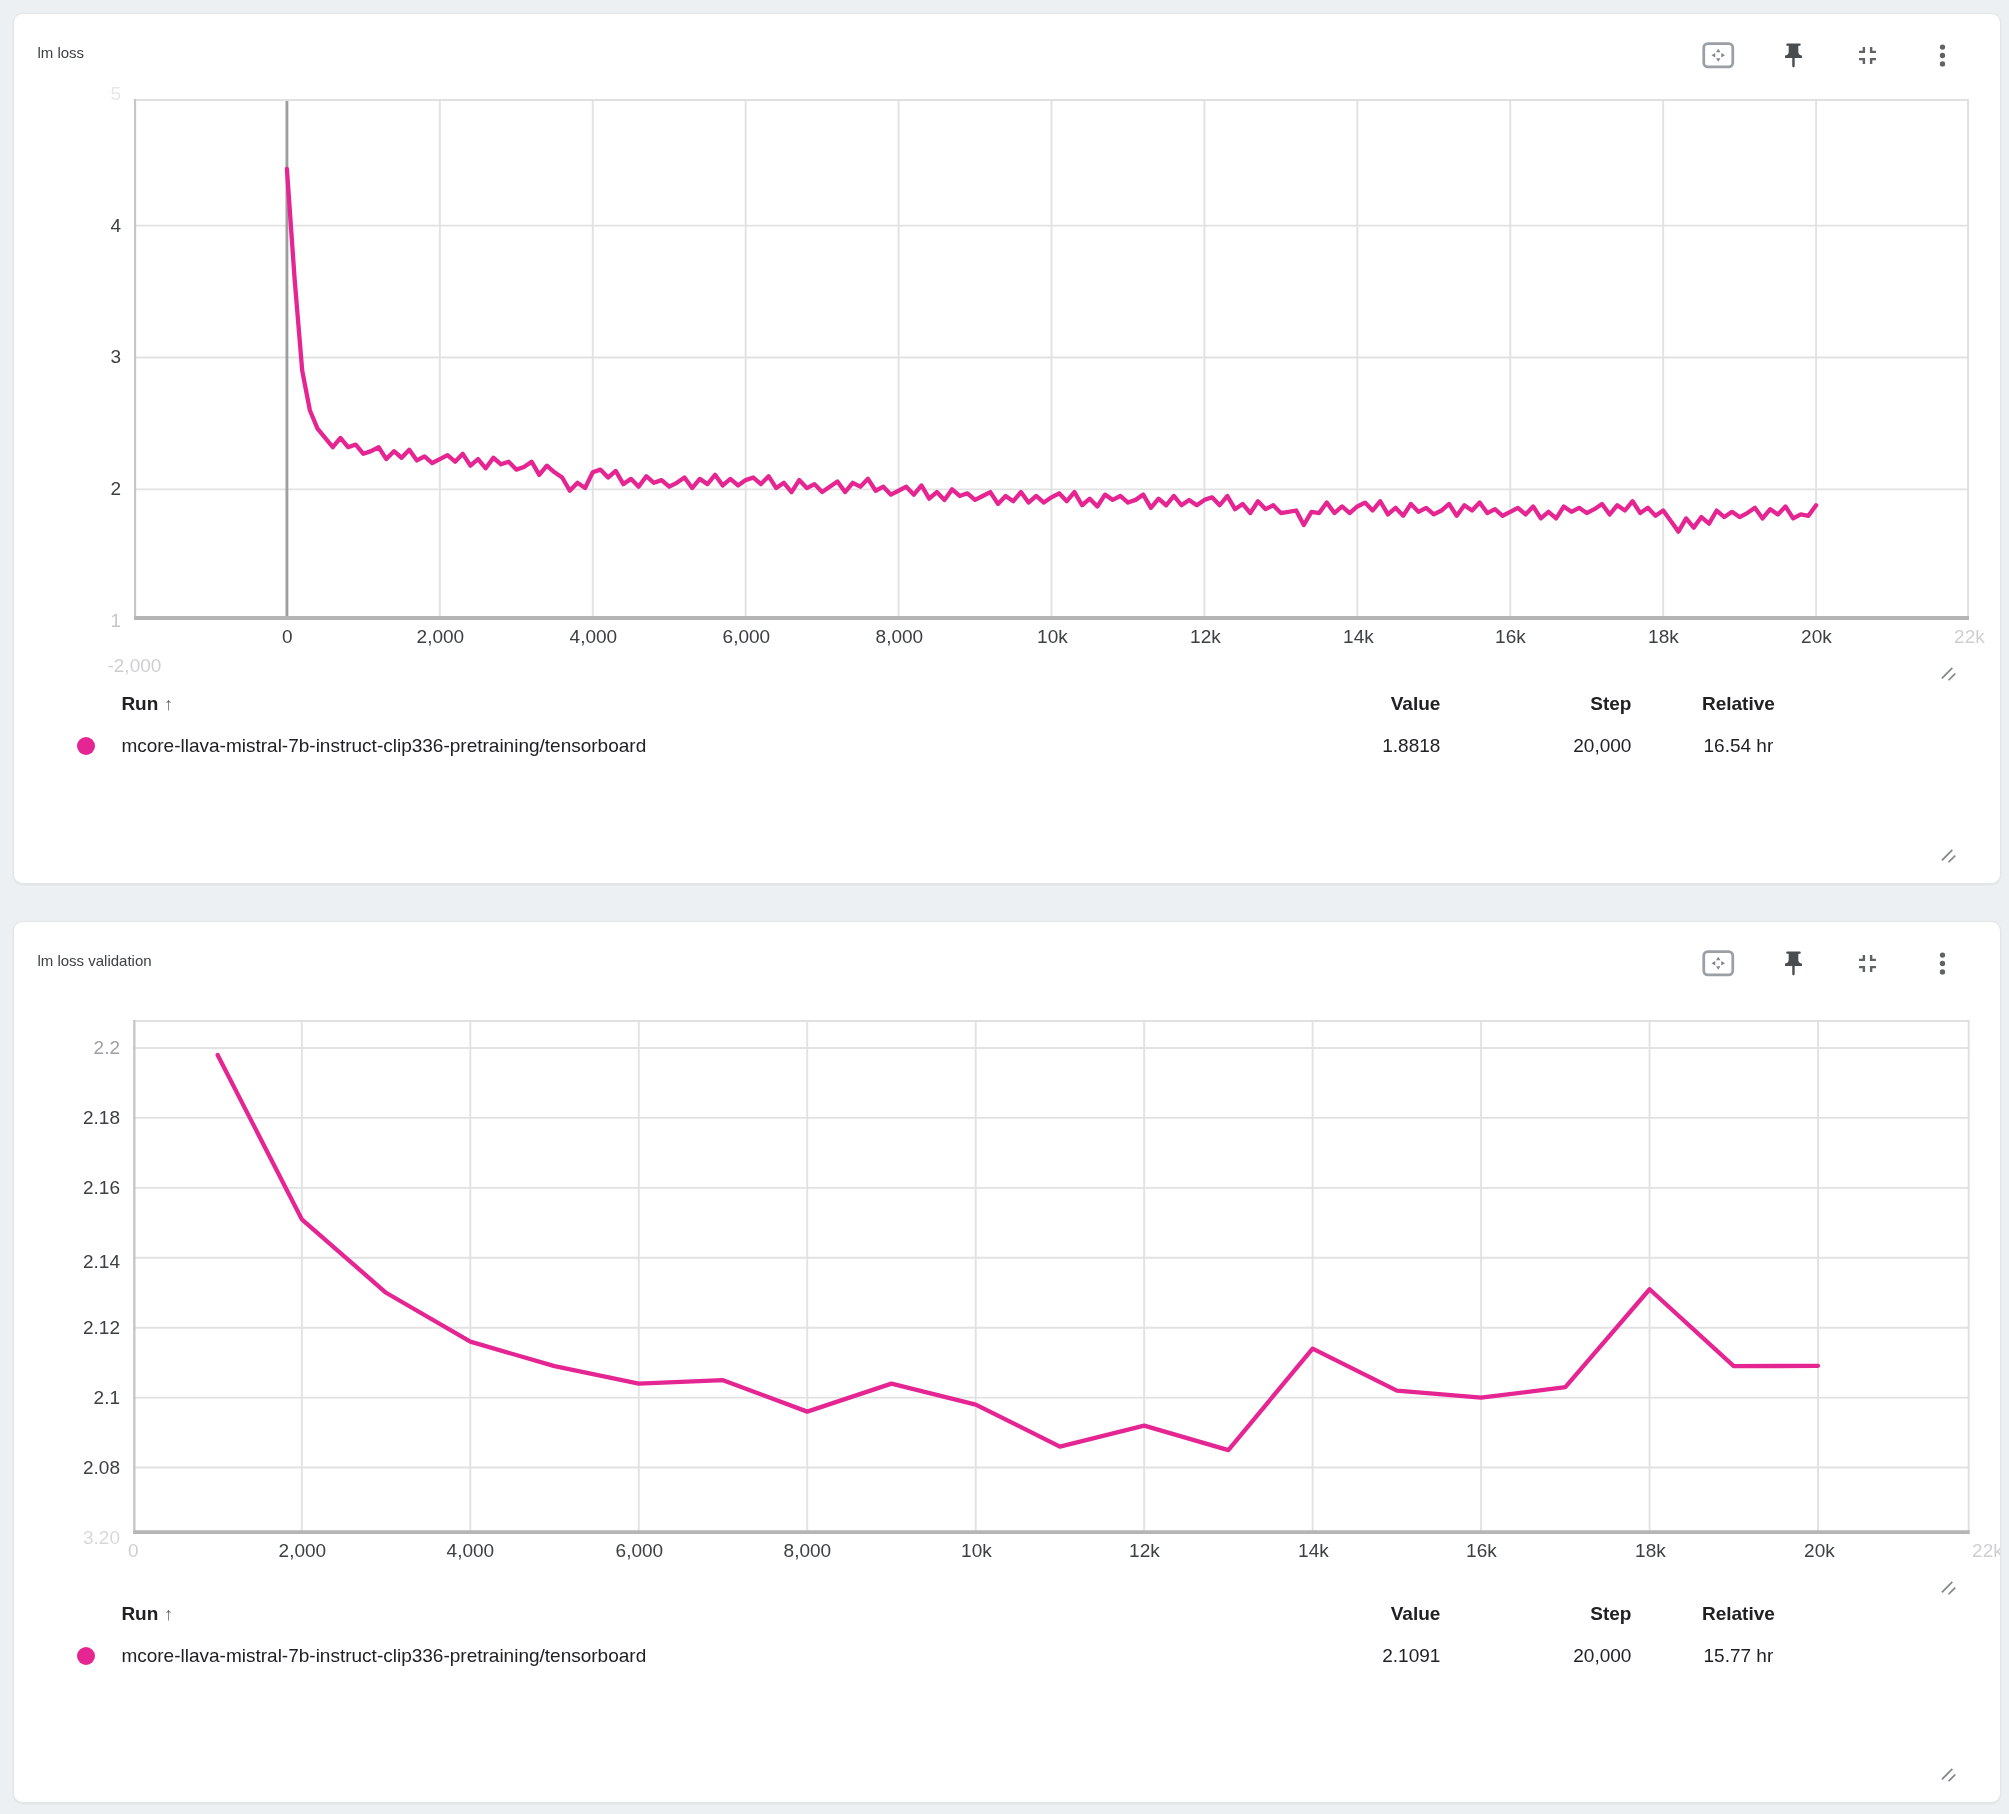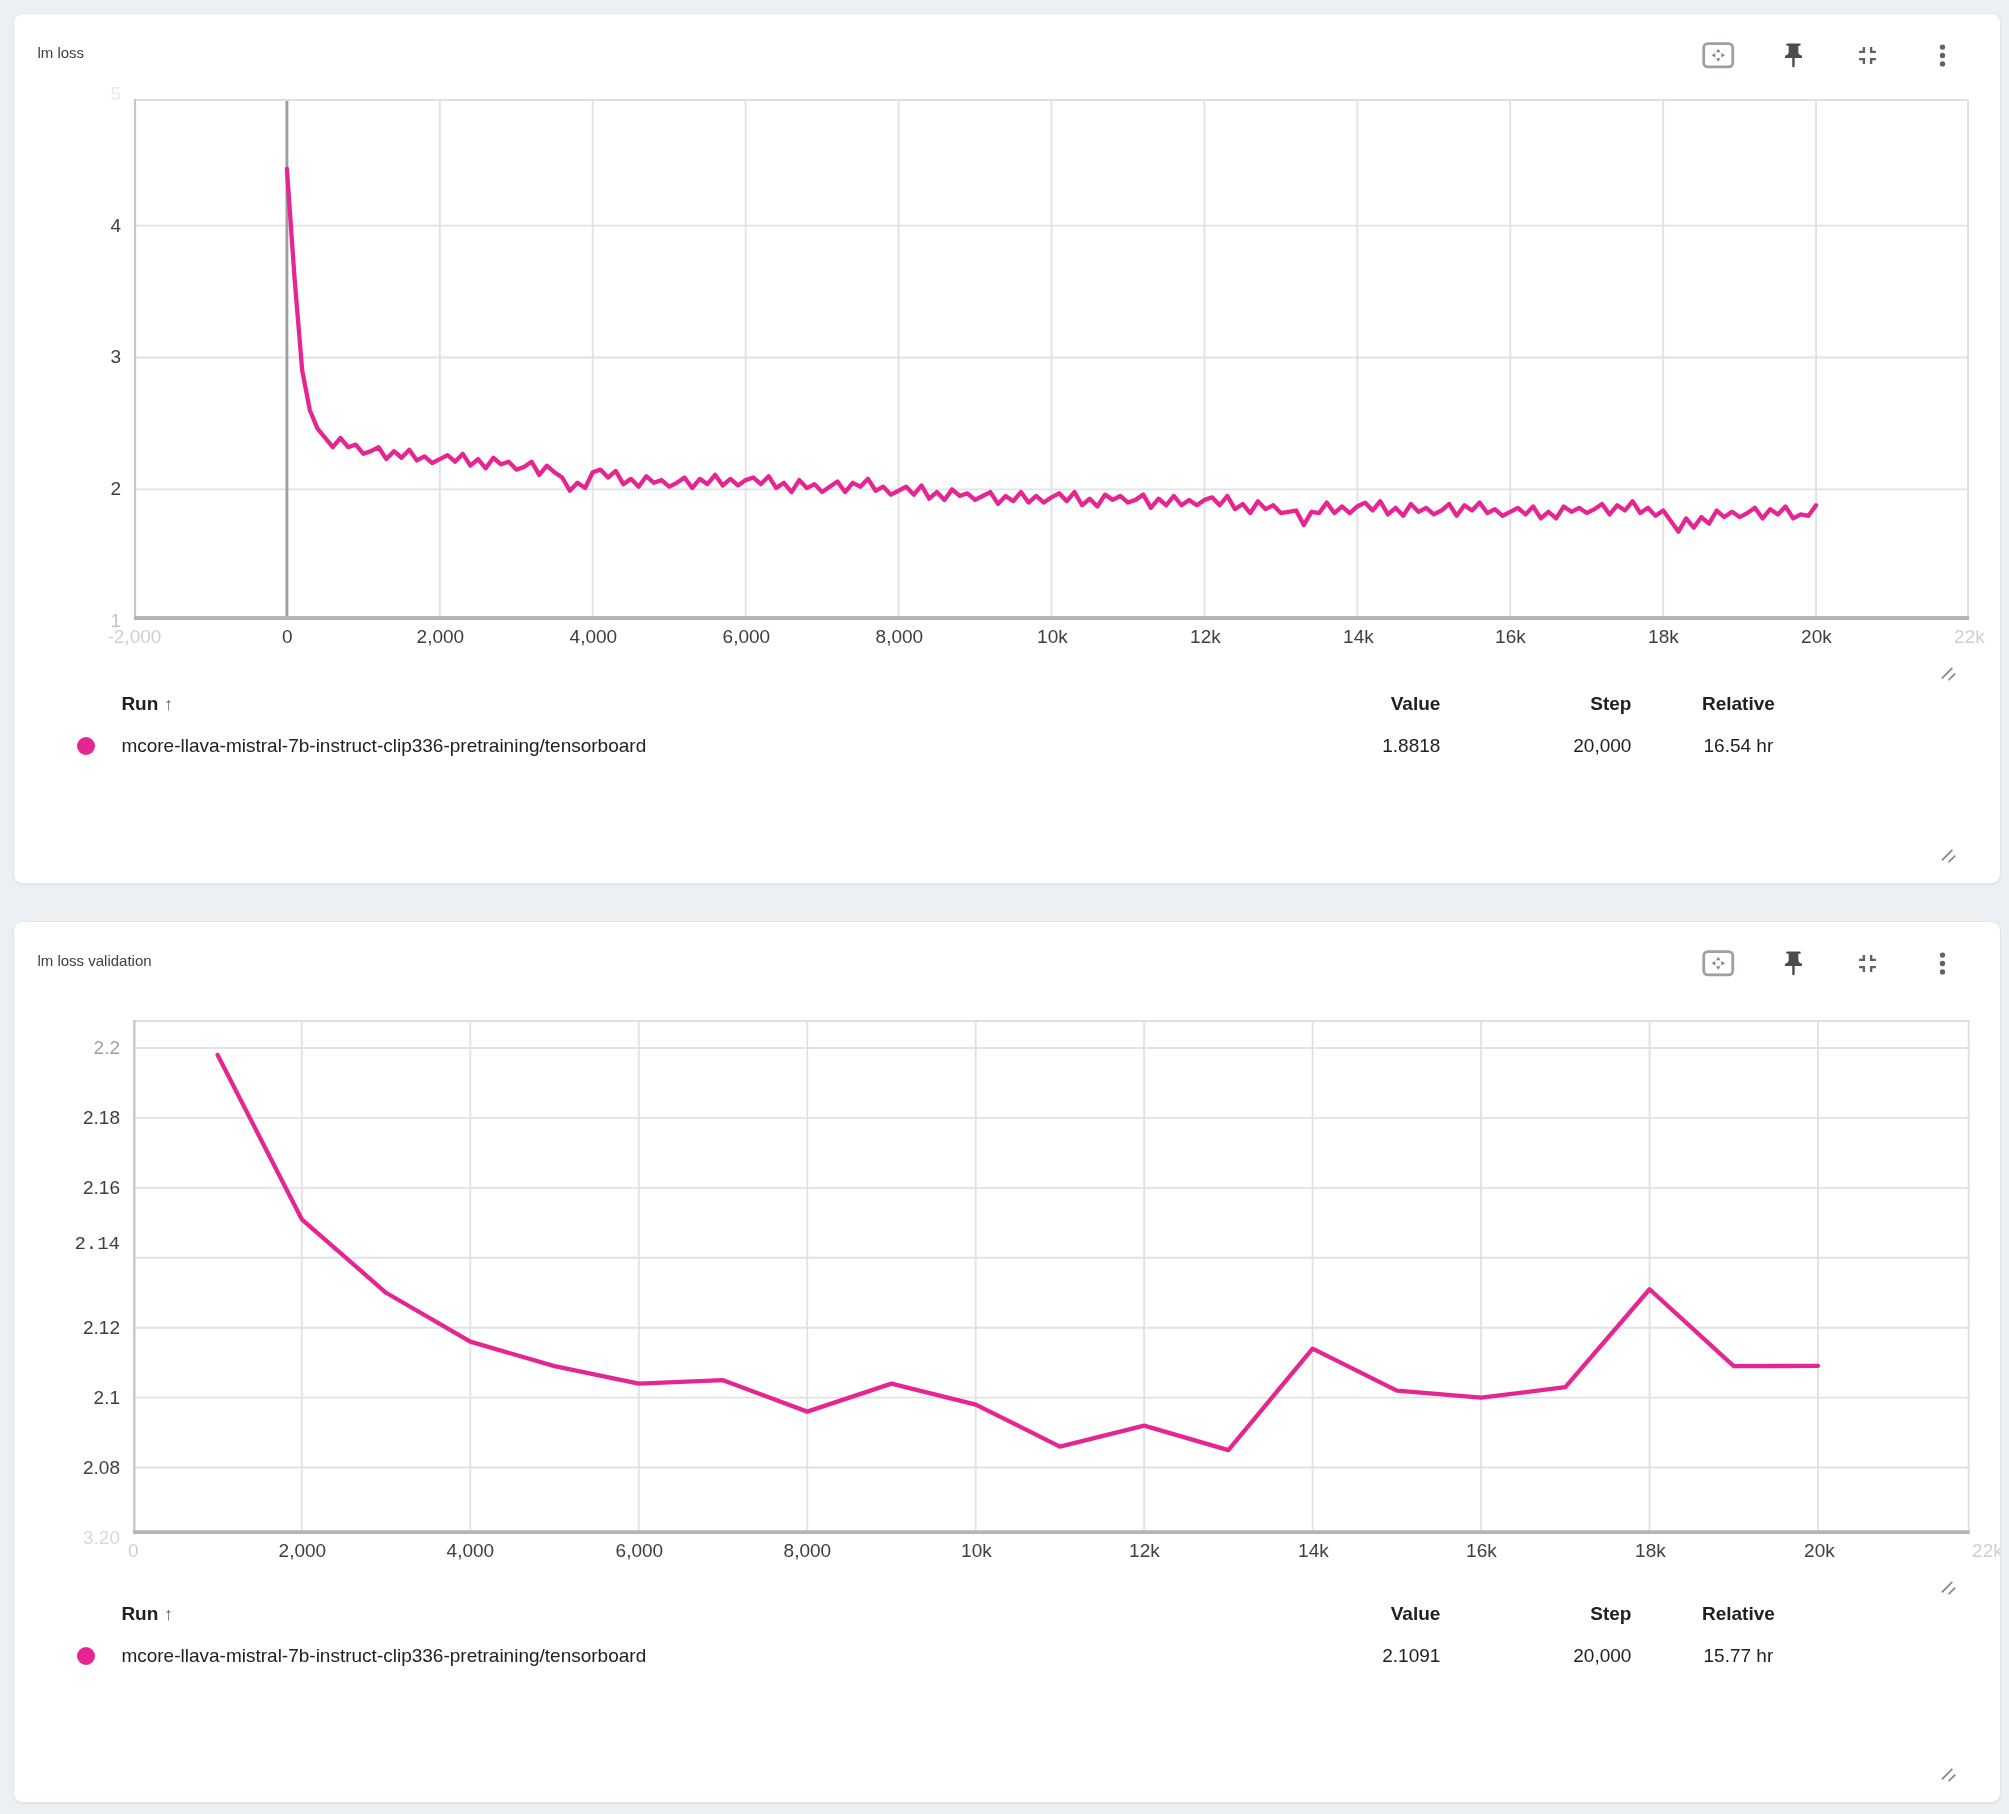--- a/index.html
+++ b/index.html
@@ -89,21 +89,21 @@
           <line x1="1600" y1="0" x2="1600" y2="545" stroke="#e2e2e2" stroke-width="2"></line>
           <line x1="1760" y1="0" x2="1760" y2="545" stroke="#e2e2e2" stroke-width="2"></line>
           <line x1="0" y1="1" x2="1920" y2="1" stroke="#e0e0e0" stroke-width="2"></line>
           <line x1="1919" y1="0" x2="1919" y2="545" stroke="#e0e0e0" stroke-width="2"></line>
           <line x1="1" y1="0" x2="1" y2="545" stroke="#c6c6c6" stroke-width="2.5"></line>
           <line x1="0" y1="543" x2="1920" y2="543" stroke="#b5b5b5" stroke-width="4"></line>
           <path d="M160.0 73.1L168.0 187.6L176.0 284.2L184.0 325.6L192.0 344.9L200.0 354.6L208.0 364.3L216.0 354.6L224.0 364.3L232.0 361.5L240.0 371.2L248.0 368.4L256.0 364.3L264.0 376.7L272.0 368.4L280.0 375.3L288.0 367.0L296.0 378.1L304.0 373.9L312.0 380.8L320.0 376.7L328.0 372.5L336.0 379.4L344.0 371.2L352.0 383.6L360.0 376.7L368.0 386.3L376.0 375.3L384.0 382.2L392.0 379.4L400.0 387.7L408.0 384.9L416.0 379.4L424.0 393.2L432.0 383.6L440.0 390.5L448.0 396.0L456.0 409.8L464.0 401.5L472.0 407.0L480.0 390.5L488.0 387.7L496.0 396.0L504.0 389.1L512.0 402.9L520.0 397.4L528.0 405.6L536.0 394.6L544.0 401.5L552.0 398.7L560.0 405.6L568.0 401.5L576.0 396.0L584.0 407.0L592.0 397.4L600.0 402.9L608.0 393.2L616.0 404.3L624.0 397.4L632.0 404.3L640.0 398.7L648.0 396.0L656.0 402.9L664.0 394.6L672.0 407.0L680.0 401.5L688.0 411.2L696.0 398.7L704.0 407.0L712.0 402.9L720.0 411.2L728.0 405.6L736.0 400.1L744.0 411.2L752.0 401.5L760.0 405.6L768.0 397.4L776.0 409.8L784.0 405.6L792.0 413.9L800.0 409.8L808.0 405.6L816.0 413.9L824.0 404.3L832.0 418.1L840.0 411.2L848.0 419.4L856.0 408.4L864.0 415.3L872.0 412.5L880.0 419.4L888.0 415.3L896.0 411.2L904.0 423.6L912.0 415.3L920.0 420.8L928.0 411.2L936.0 422.2L944.0 415.3L952.0 422.2L960.0 416.7L968.0 412.5L976.0 420.8L984.0 411.2L992.0 425.0L1000.0 418.1L1008.0 426.3L1016.0 413.9L1024.0 419.4L1032.0 415.3L1040.0 422.2L1048.0 419.4L1056.0 413.9L1064.0 427.7L1072.0 418.1L1080.0 425.0L1088.0 415.3L1096.0 425.0L1104.0 419.4L1112.0 425.0L1120.0 419.4L1128.0 416.7L1136.0 425.0L1144.0 415.3L1152.0 429.1L1160.0 423.6L1168.0 433.2L1176.0 420.8L1184.0 429.1L1192.0 425.0L1200.0 433.2L1208.0 431.9L1216.0 430.5L1224.0 445.7L1232.0 431.9L1240.0 433.2L1248.0 422.2L1256.0 433.2L1264.0 426.3L1272.0 433.2L1280.0 426.3L1288.0 422.2L1296.0 430.5L1304.0 420.8L1312.0 434.6L1320.0 427.7L1328.0 436.0L1336.0 423.6L1344.0 431.9L1352.0 427.7L1360.0 434.6L1368.0 430.5L1376.0 423.6L1384.0 436.0L1392.0 425.0L1400.0 430.5L1408.0 422.2L1416.0 433.2L1424.0 429.1L1432.0 436.0L1440.0 431.9L1448.0 427.7L1456.0 434.6L1464.0 426.3L1472.0 438.8L1480.0 431.9L1488.0 438.8L1496.0 426.3L1504.0 431.9L1512.0 427.7L1520.0 433.2L1528.0 429.1L1536.0 423.6L1544.0 434.6L1552.0 425.0L1560.0 430.5L1568.0 420.8L1576.0 433.2L1584.0 427.7L1592.0 436.0L1600.0 430.5L1608.0 441.5L1616.0 452.6L1624.0 438.8L1632.0 448.4L1640.0 437.4L1648.0 444.3L1656.0 430.5L1664.0 437.4L1672.0 431.9L1680.0 437.4L1688.0 433.2L1696.0 427.7L1704.0 438.8L1712.0 429.1L1720.0 434.6L1728.0 426.3L1736.0 438.8L1744.0 434.6L1752.0 436.0L1760.0 425.0" fill="none" stroke="#e52592" stroke-width="4.5" stroke-linejoin="round" stroke-linecap="round"></path>
         </svg>
       </div>
     <div class="axis-x">
-        <div class="tick-x" style="left: 0px; opacity: 0.25;">-2,000</div>
+        <div class="tick-x" style="left: 0px; opacity: 0.25; margin-top: 29px;">-2,000</div>
         <div class="tick-x" style="left: 153px;">0</div>
         <div class="tick-x" style="left: 306px;">2,000</div>
         <div class="tick-x" style="left: 459px;">4,000</div>
         <div class="tick-x" style="left: 612px;">6,000</div>
         <div class="tick-x" style="left: 765px;">8,000</div>
         <div class="tick-x" style="left: 918px;">10k</div>
         <div class="tick-x" style="left: 1071px;">12k</div>
         <div class="tick-x" style="left: 1224px;">14k</div>
         <div class="tick-x" style="left: 1376px;">16k</div>
         <div class="tick-x" style="left: 1529px;">18k</div>
@@ -220,21 +220,21 @@
         <div class="tick-x" style="left: 1180px;">14k</div>
         <div class="tick-x" style="left: 1348px;">16k</div>
         <div class="tick-x" style="left: 1517px;">18k</div>
         <div class="tick-x" style="left: 1686px;">20k</div>
         <div class="tick-x" style="left: 1854px; opacity: 0.25;">22k</div>
       </div>
     <div class="axis-y">
         <div class="tick-y" style="top: 28px; opacity: 0.5;">2.2</div>
         <div class="tick-y" style="top: 98px; text-align: right;">2.18</div>
         <div class="tick-y" style="top: 168px;">2.16</div>
-        <div class="tick-y" style="top: 224px; font-family: Liberation Mono, monospace;">2.14</div>
+        <div class="tick-y" style="top: 242px;">2.14</div>
         <div class="tick-y" style="top: 308px; margin-left: 34px;">2.12</div>
         <div class="tick-y" style="top: 378px;">2.1</div>
         <div class="tick-y" style="top: 448px;">2.08</div>
         <div class="tick-y" style="top: 518px; opacity: 0.2;">3.20</div>
       </div>
   </div>
 
   <div class="resize-handle" style="left:1925px; top:658px;">
     <svg width="21" height="19" viewBox="0 0 22 20">
       <line x1="3" y1="13" x2="14" y2="2" stroke="#80868b" stroke-width="1.8"></line>

